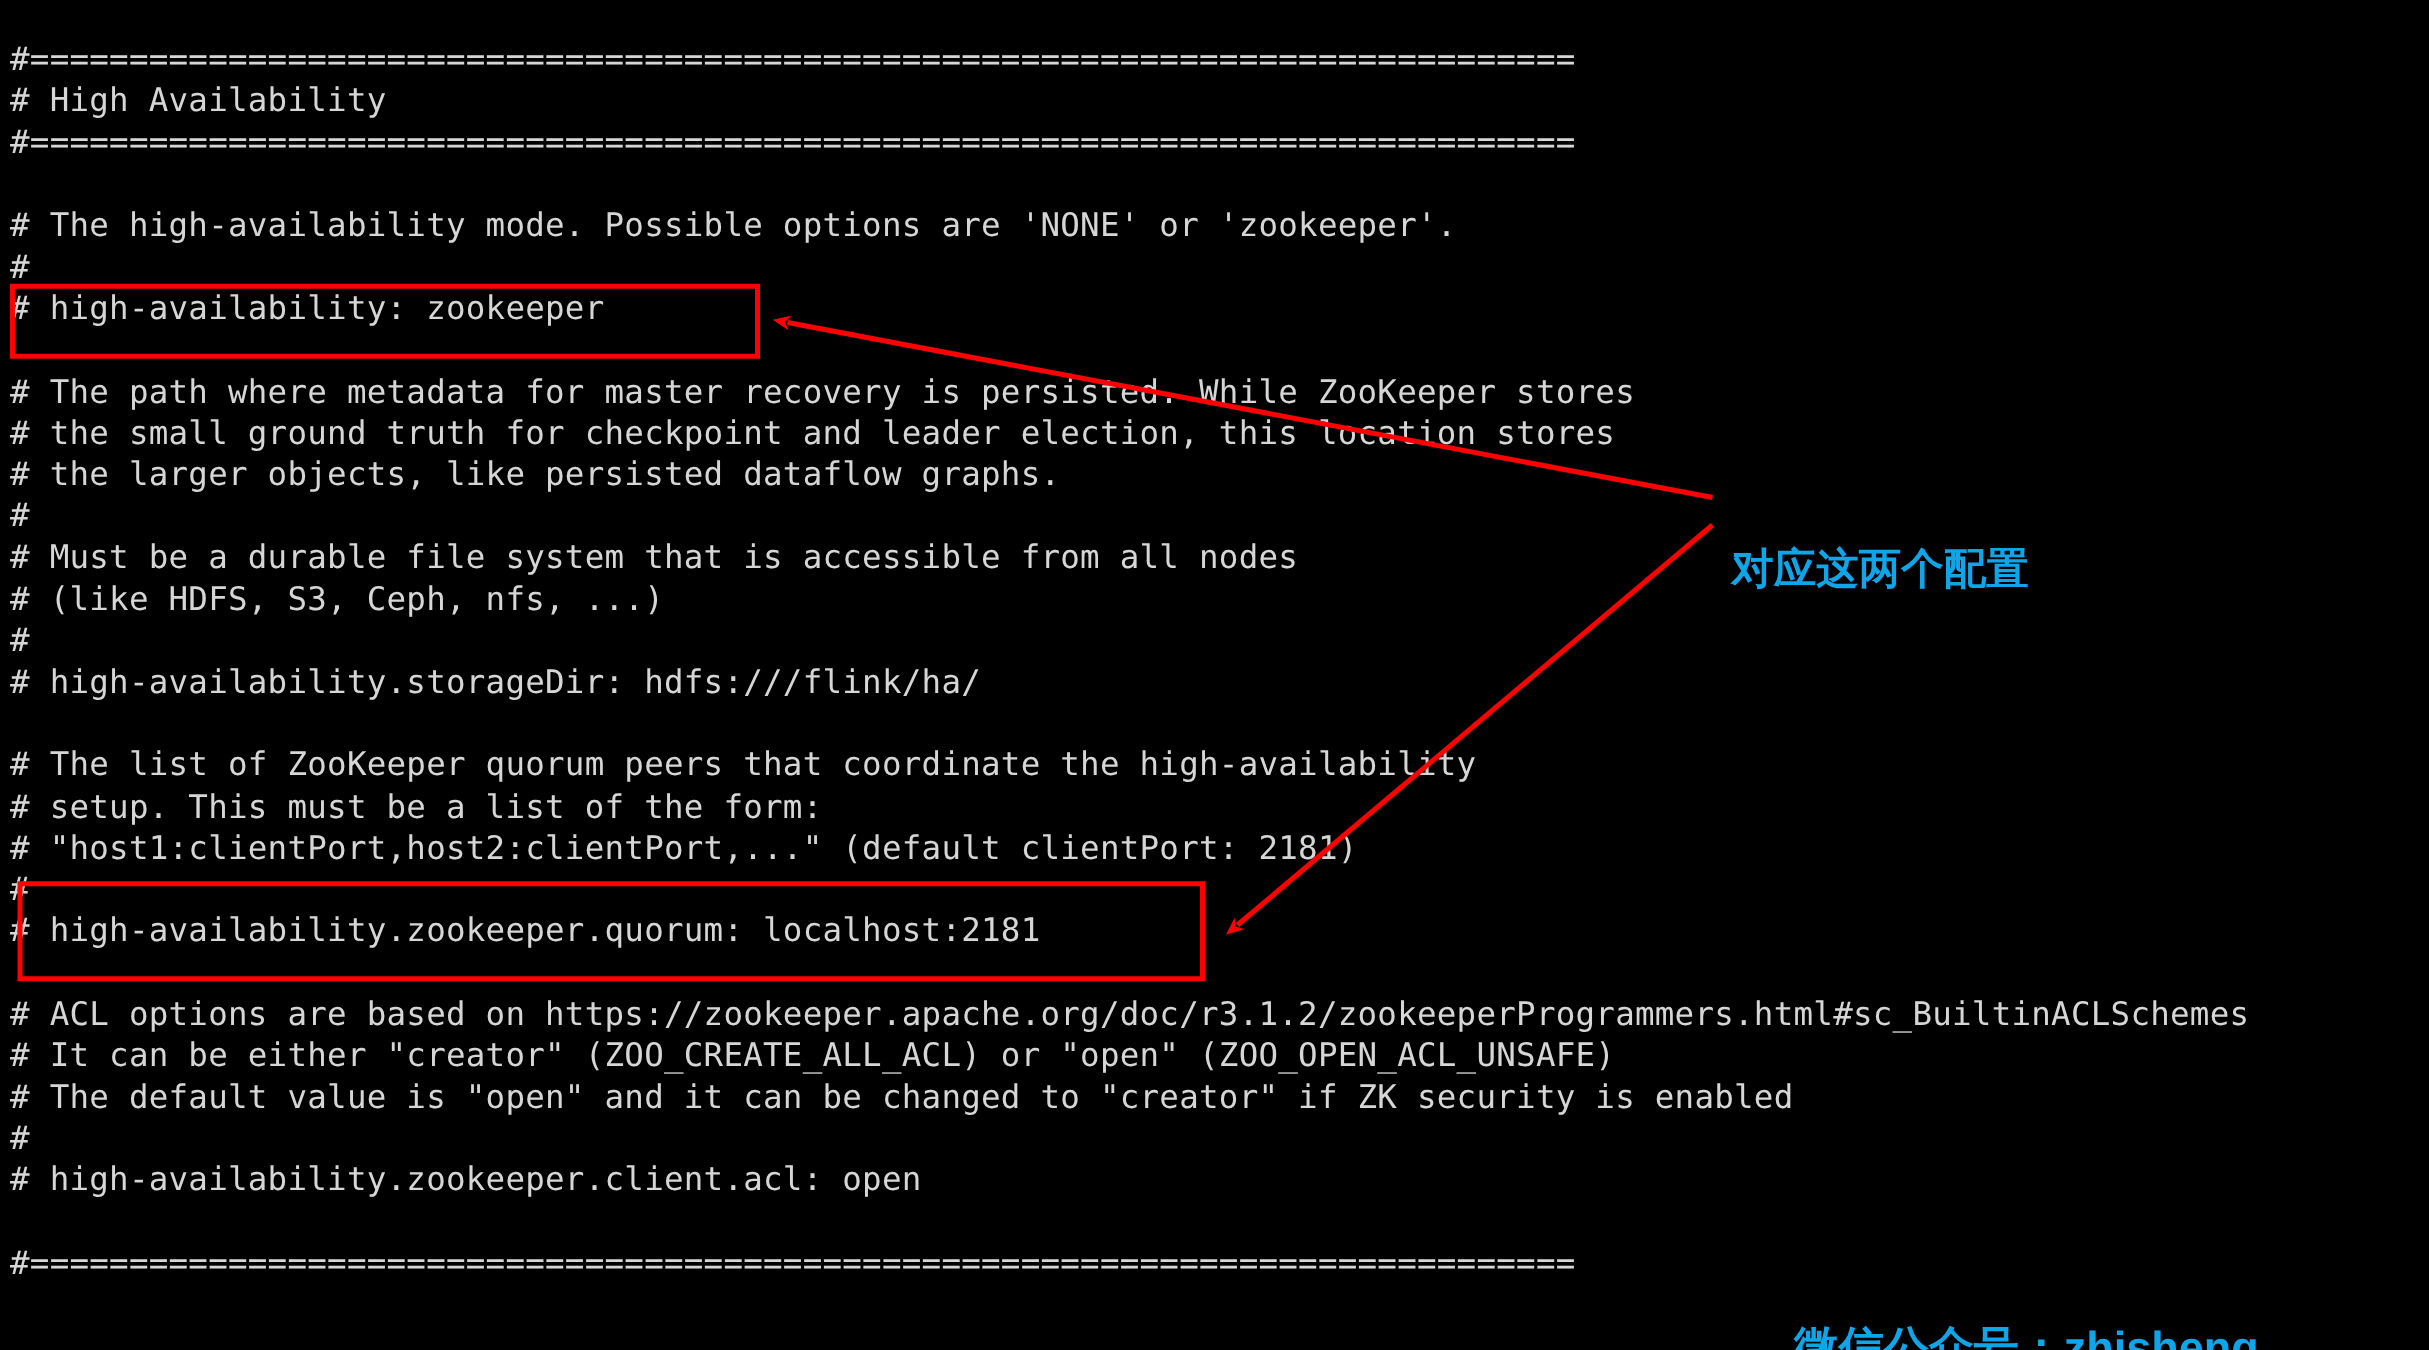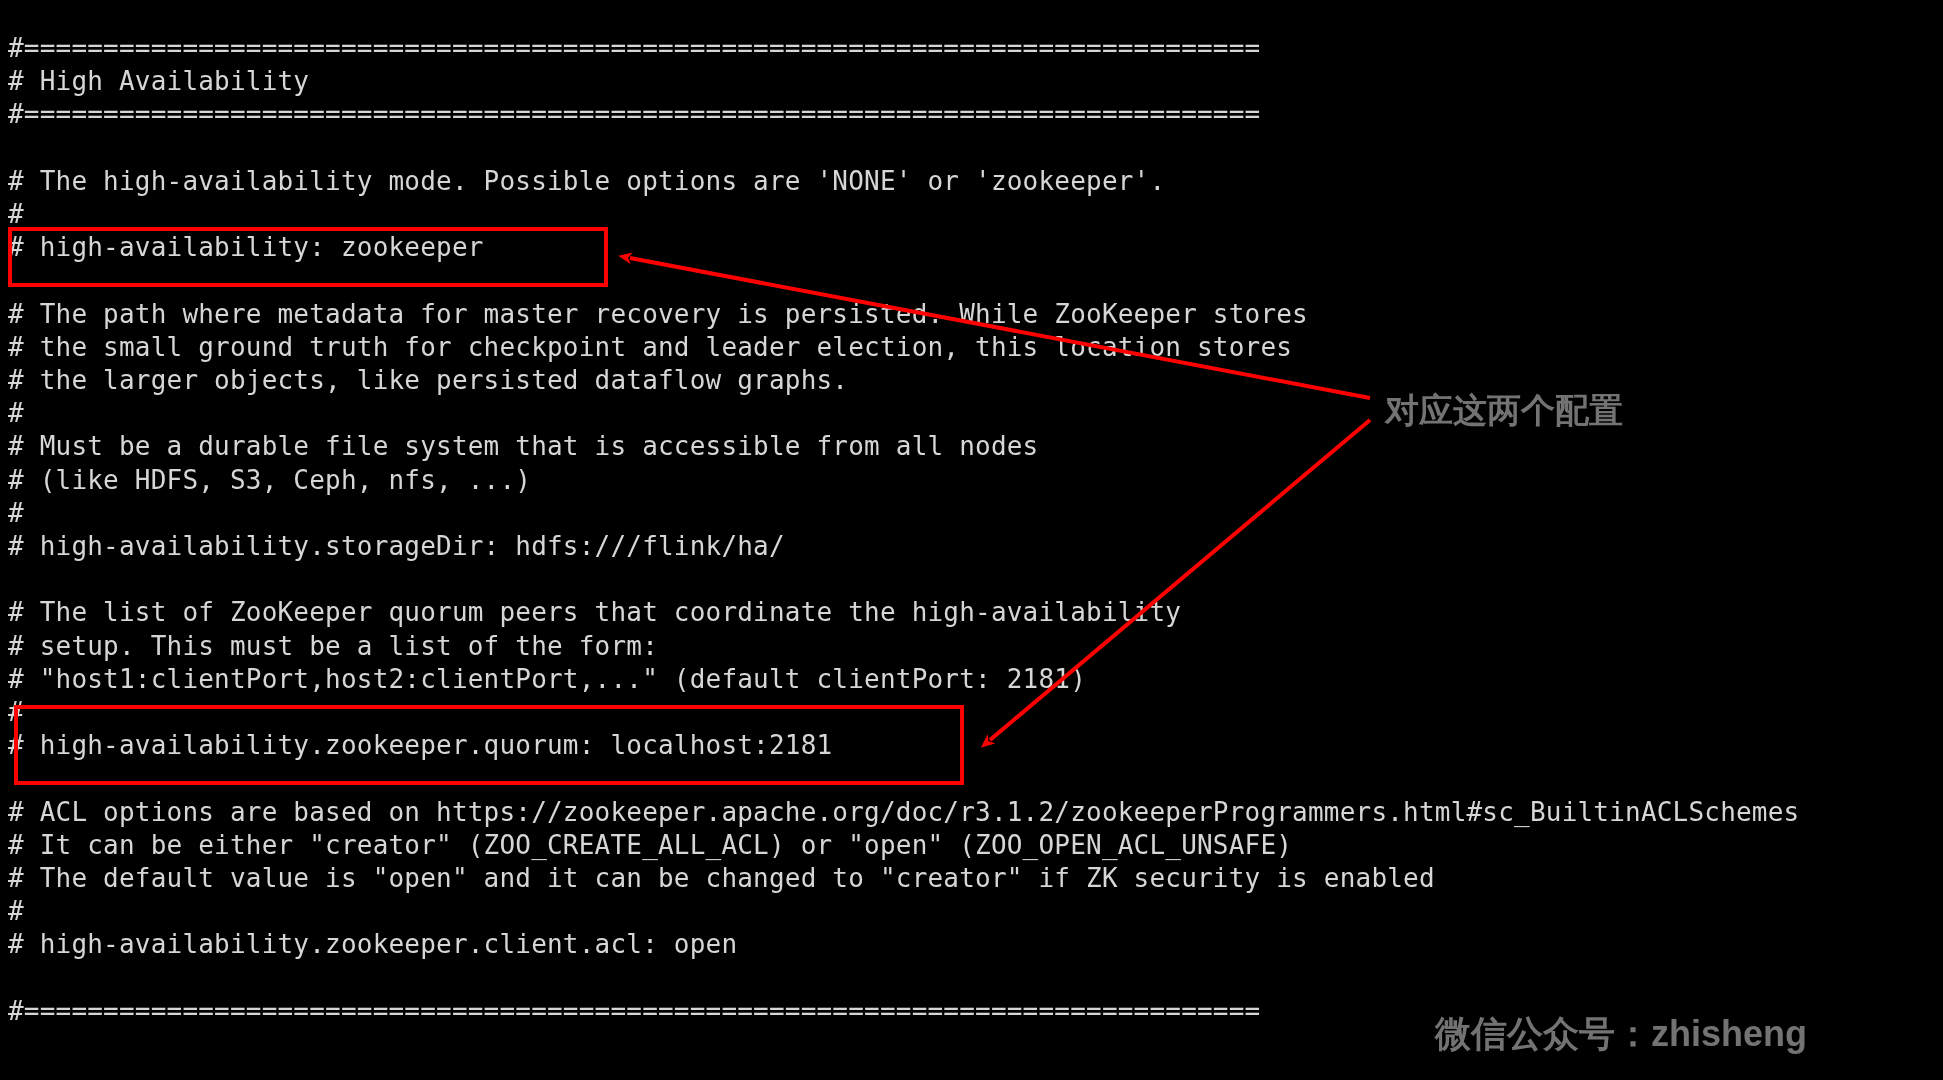--- a/index.html
+++ b/index.html
@@ -24,24 +24,25 @@
     letter-spacing: 0.2px;
   }
   .hl-box {
     position: absolute;
     border: 4px solid #ff0000;
     background: transparent;
     pointer-events: none;
   }
   .annotation {
     position: absolute;
-    color: #737373;
+    color: #0ea5e9;
     font-family: "Microsoft YaHei", "PingFang SC", sans-serif;
     font-weight: 700;
     pointer-events: none;
+    margin-top: 44px;
   }
   svg.overlay {
     position: absolute;
     left: 0; top: 0;
     width: 1943px; height: 1080px;
     pointer-events: none;
   }
 </style>
 </head>
 <body>

